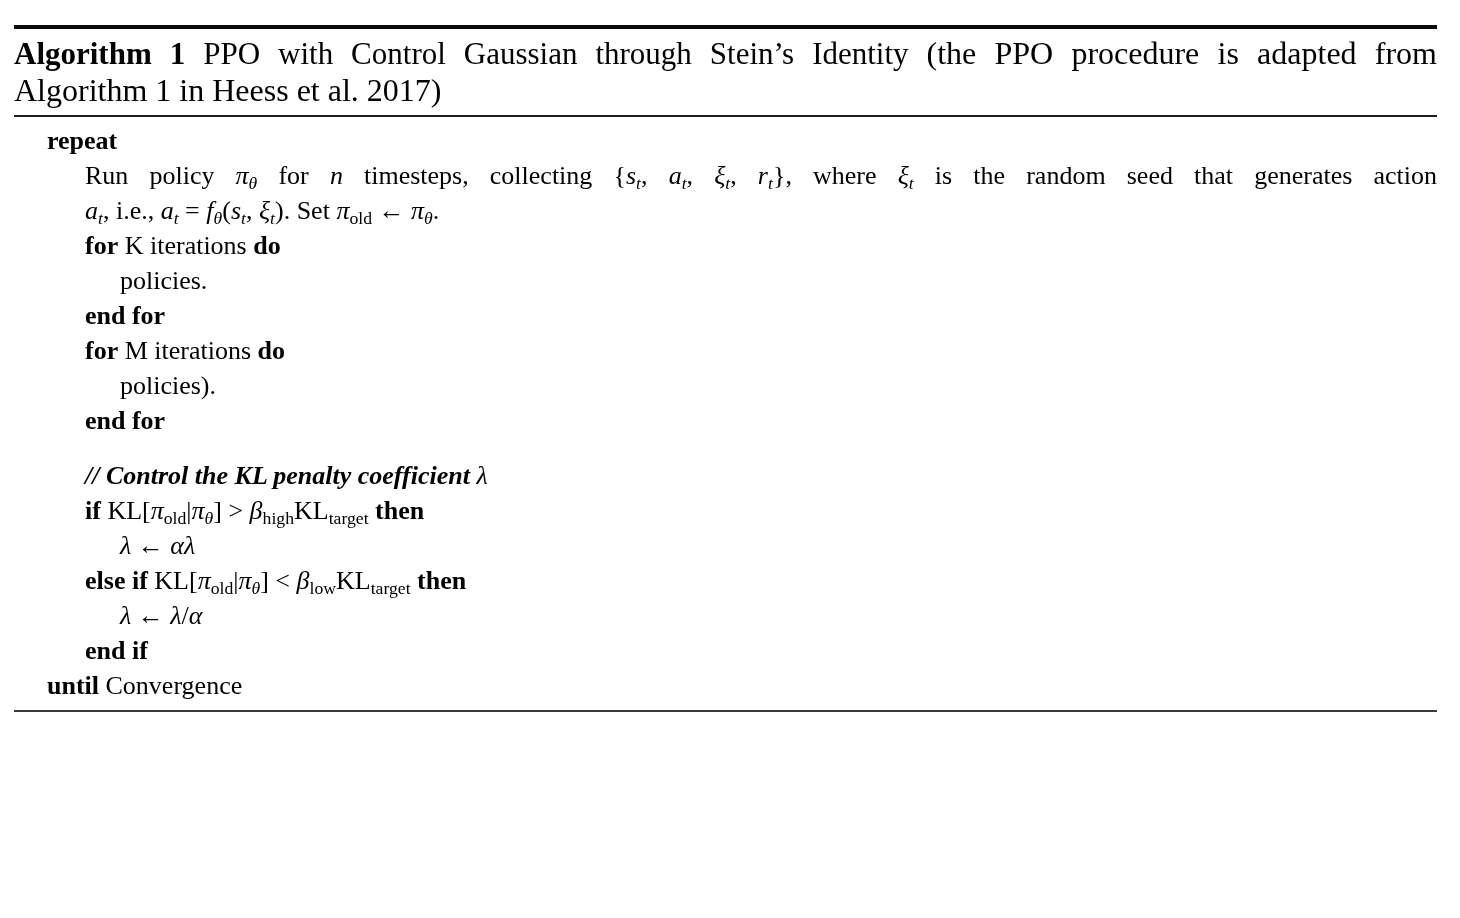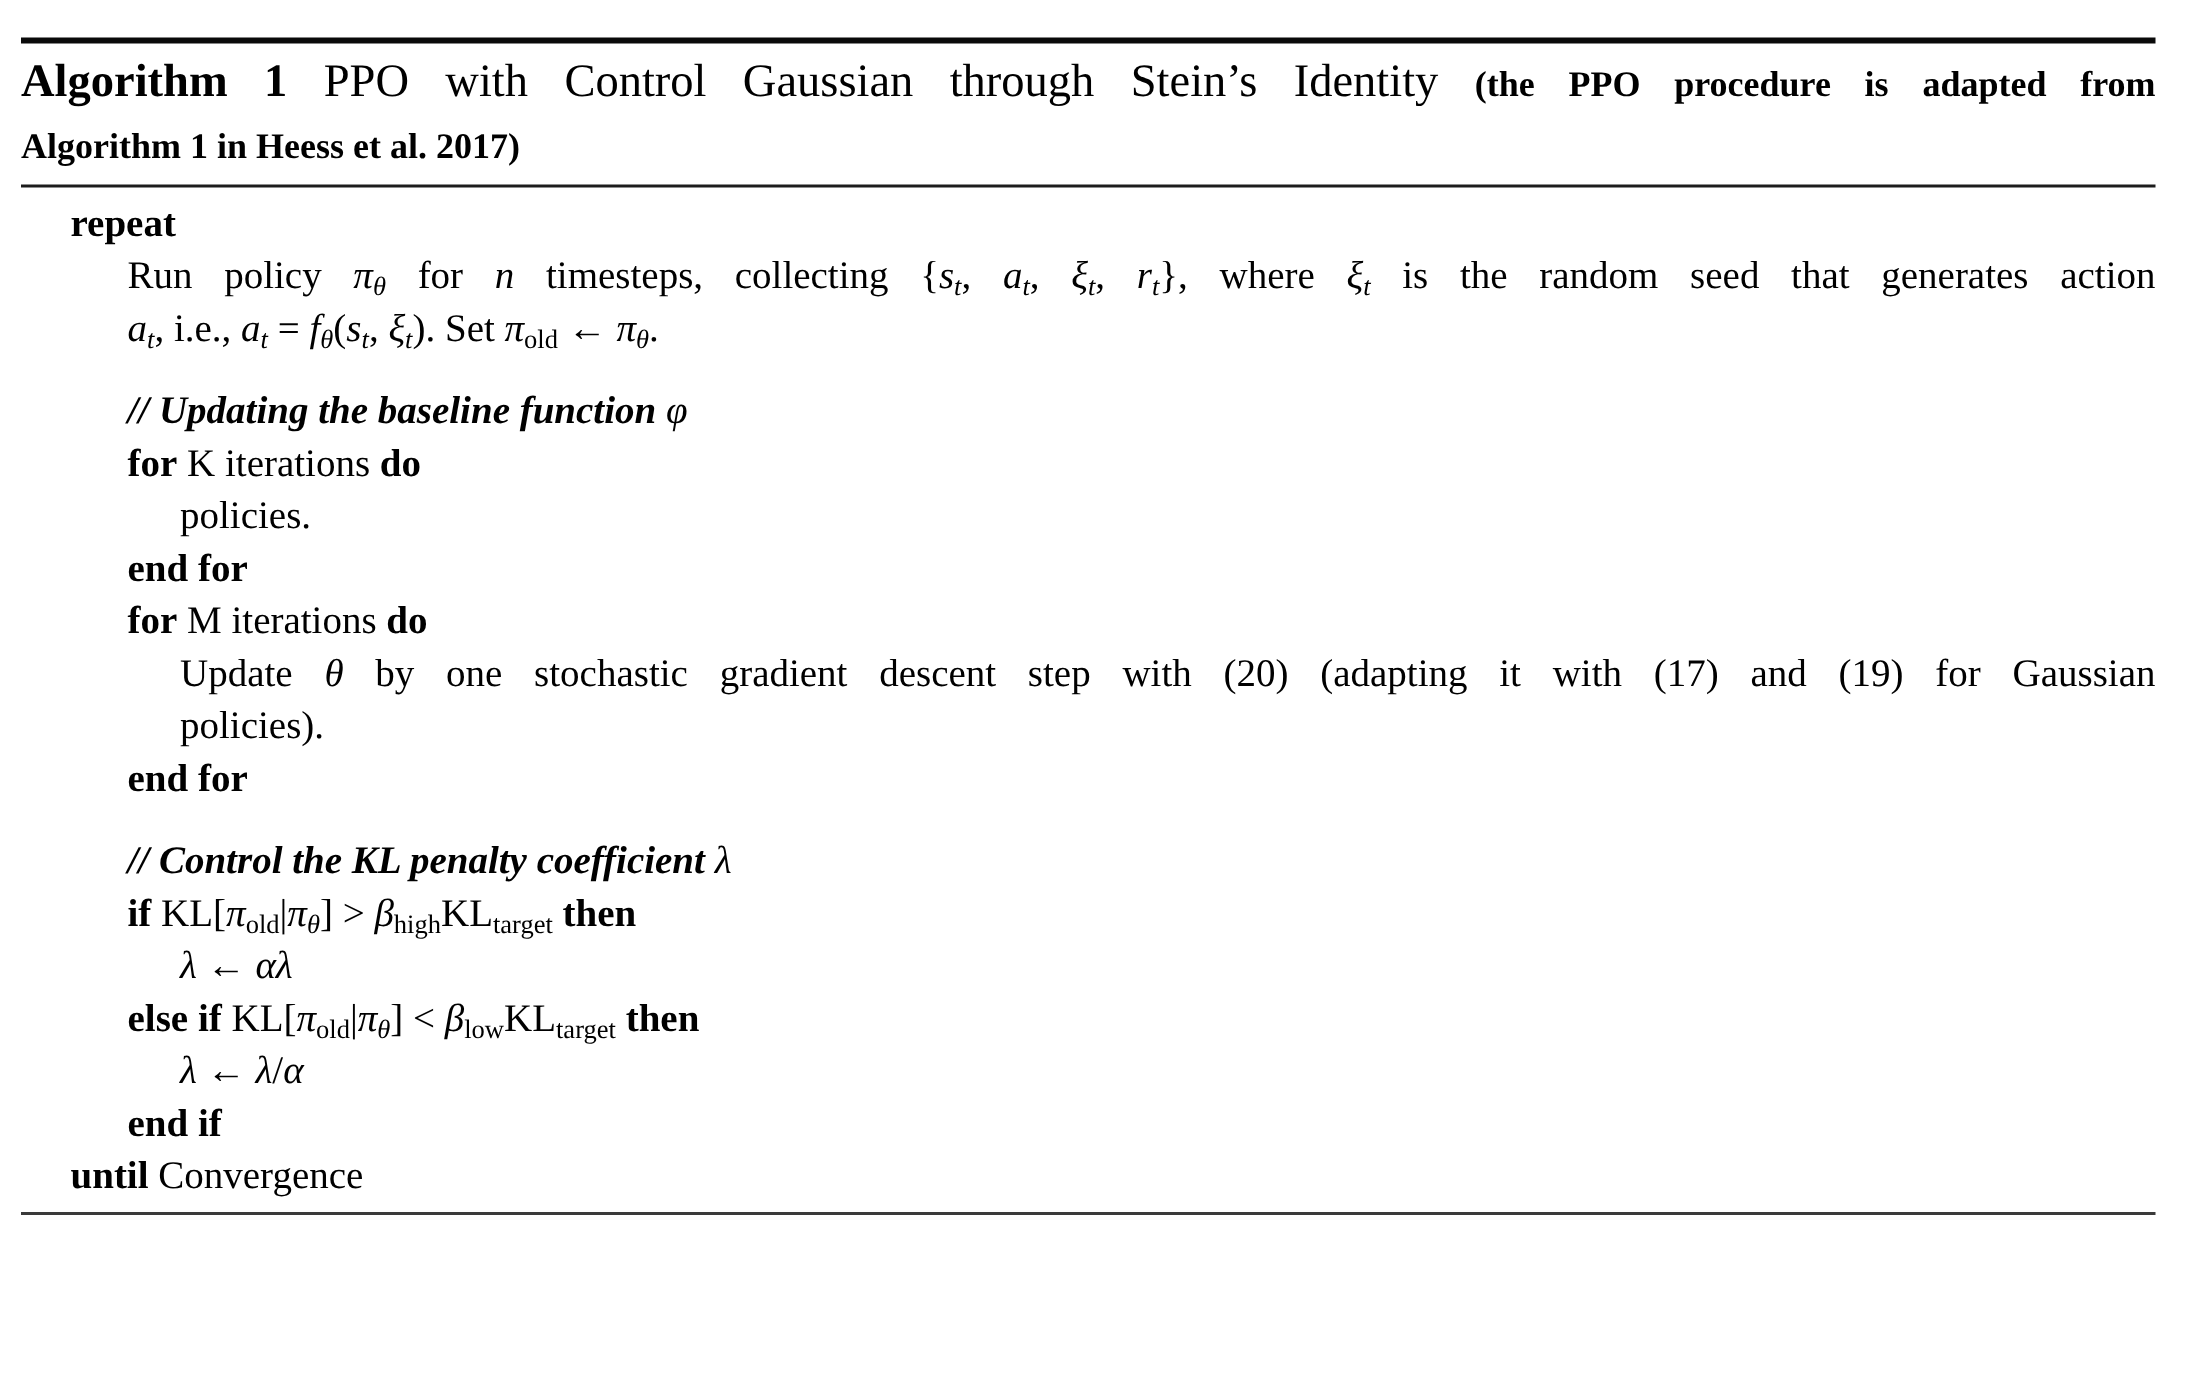--- a/index.html
+++ b/index.html
@@ -32,21 +32,21 @@
   .cap-line {
     font-size: 31px;
     line-height: 37px;
     white-space: normal;
   }
   .cap-just {
     text-align: justify;
     text-align-last: justify;
   }
   .cap-label { font-weight: bold; }
-  .cap-note  { font-size: 24px; font-weight: bold; }
+  .cap-note  { font-size: 32px; }
 
   
   .algo-body {
     padding: 6px 0 7px 0;
     font-size: 26px;
   }
   .line {
     line-height: 35px;
     white-space: normal;
   }
@@ -80,26 +80,24 @@
     <div class="cap-line cap-just"><span class="cap-label">Algorithm 1</span><span class="cap-title"> PPO with Control Gaussian through Stein’s Identity </span><span class="cap-note">(the PPO procedure is adapted from</span></div>
     <div class="cap-line"><span class="cap-note">Algorithm 1 in Heess et al. 2017)</span></div>
   </div>
 
   <div class="rule rule-mid"></div>
 
   <div class="algo-body">
       <div class="line ind0"><span class="s-b">repeat</span></div>
       <div class="line ind1 just"><span class="s-r">Run policy </span><span class="s-i">π<sub class="s-i">θ</sub></span><span class="s-r"> for </span><span class="s-i">n</span><span class="s-r"> timesteps, collecting {</span><span class="s-i">s<sub class="s-i">t</sub></span><span class="s-r">, </span><span class="s-i">a<sub class="s-i">t</sub></span><span class="s-r">, </span><span class="s-i">ξ<sub class="s-i">t</sub></span><span class="s-r">, </span><span class="s-i">r<sub class="s-i">t</sub></span><span class="s-r">}, where </span><span class="s-i">ξ<sub class="s-i">t</sub></span><span class="s-r"> is the random seed that generates action</span></div>
       <div class="line ind1"><span class="s-i">a<sub class="s-i">t</sub></span><span class="s-r">, i.e., </span><span class="s-i">a<sub class="s-i">t</sub></span><span class="s-r"> = </span><span class="s-i">f<sub class="s-i">θ</sub></span><span class="s-r">(</span><span class="s-i">s<sub class="s-i">t</sub></span><span class="s-r">, </span><span class="s-i">ξ<sub class="s-i">t</sub></span><span class="s-r">). Set </span><span class="s-i">π<sub class="s-r">old</sub></span><span class="s-r"> ← </span><span class="s-i">π<sub class="s-i">θ</sub></span><span class="s-r">.</span></div>
-      <div class="line ind1 gap"><span class="s-bi">// Updating the baseline function </span><span class="s-i">φ</span></div>
       <div class="line ind1"><span class="s-b">for</span><span class="s-r"> K iterations </span><span class="s-b">do</span></div>
       <div class="line ind2"><span class="s-r">policies.</span></div>
       <div class="line ind1"><span class="s-b">end for</span></div>
       <div class="line ind1"><span class="s-b">for</span><span class="s-r"> M iterations </span><span class="s-b">do</span></div>
-      <div class="line ind2 just"><span class="s-r">Update </span><span class="s-i">θ</span><span class="s-r"> by one stochastic gradient descent step with (20) (adapting it with (17) and (19) for Gaussian</span></div>
       <div class="line ind2"><span class="s-r">policies).</span></div>
       <div class="line ind1"><span class="s-b">end for</span></div>
       <div class="line ind1 gap"><span class="s-bi">// Control the KL penalty coefficient </span><span class="s-i">λ</span></div>
       <div class="line ind1"><span class="s-b">if</span><span class="s-r"> KL[</span><span class="s-i">π<sub class="s-r">old</sub></span><span class="s-r">|</span><span class="s-i">π<sub class="s-i">θ</sub></span><span class="s-r">] &gt; </span><span class="s-i">β<sub class="s-r">high</sub></span><span class="s-r">KL<sub class="s-r">target</sub></span><span class="s-r"> </span><span class="s-b">then</span></div>
       <div class="line ind2"><span class="s-i">λ</span><span class="s-r"> ← </span><span class="s-i">αλ</span></div>
       <div class="line ind1"><span class="s-b">else if</span><span class="s-r"> KL[</span><span class="s-i">π<sub class="s-r">old</sub></span><span class="s-r">|</span><span class="s-i">π<sub class="s-i">θ</sub></span><span class="s-r">] &lt; </span><span class="s-i">β<sub class="s-r">low</sub></span><span class="s-r">KL<sub class="s-r">target</sub></span><span class="s-r"> </span><span class="s-b">then</span></div>
       <div class="line ind2"><span class="s-i">λ</span><span class="s-r"> ← </span><span class="s-i">λ</span><span class="s-r">/</span><span class="s-i">α</span></div>
       <div class="line ind1"><span class="s-b">end if</span></div>
       <div class="line ind0"><span class="s-b">until</span><span class="s-r"> Convergence</span></div>
     </div>

